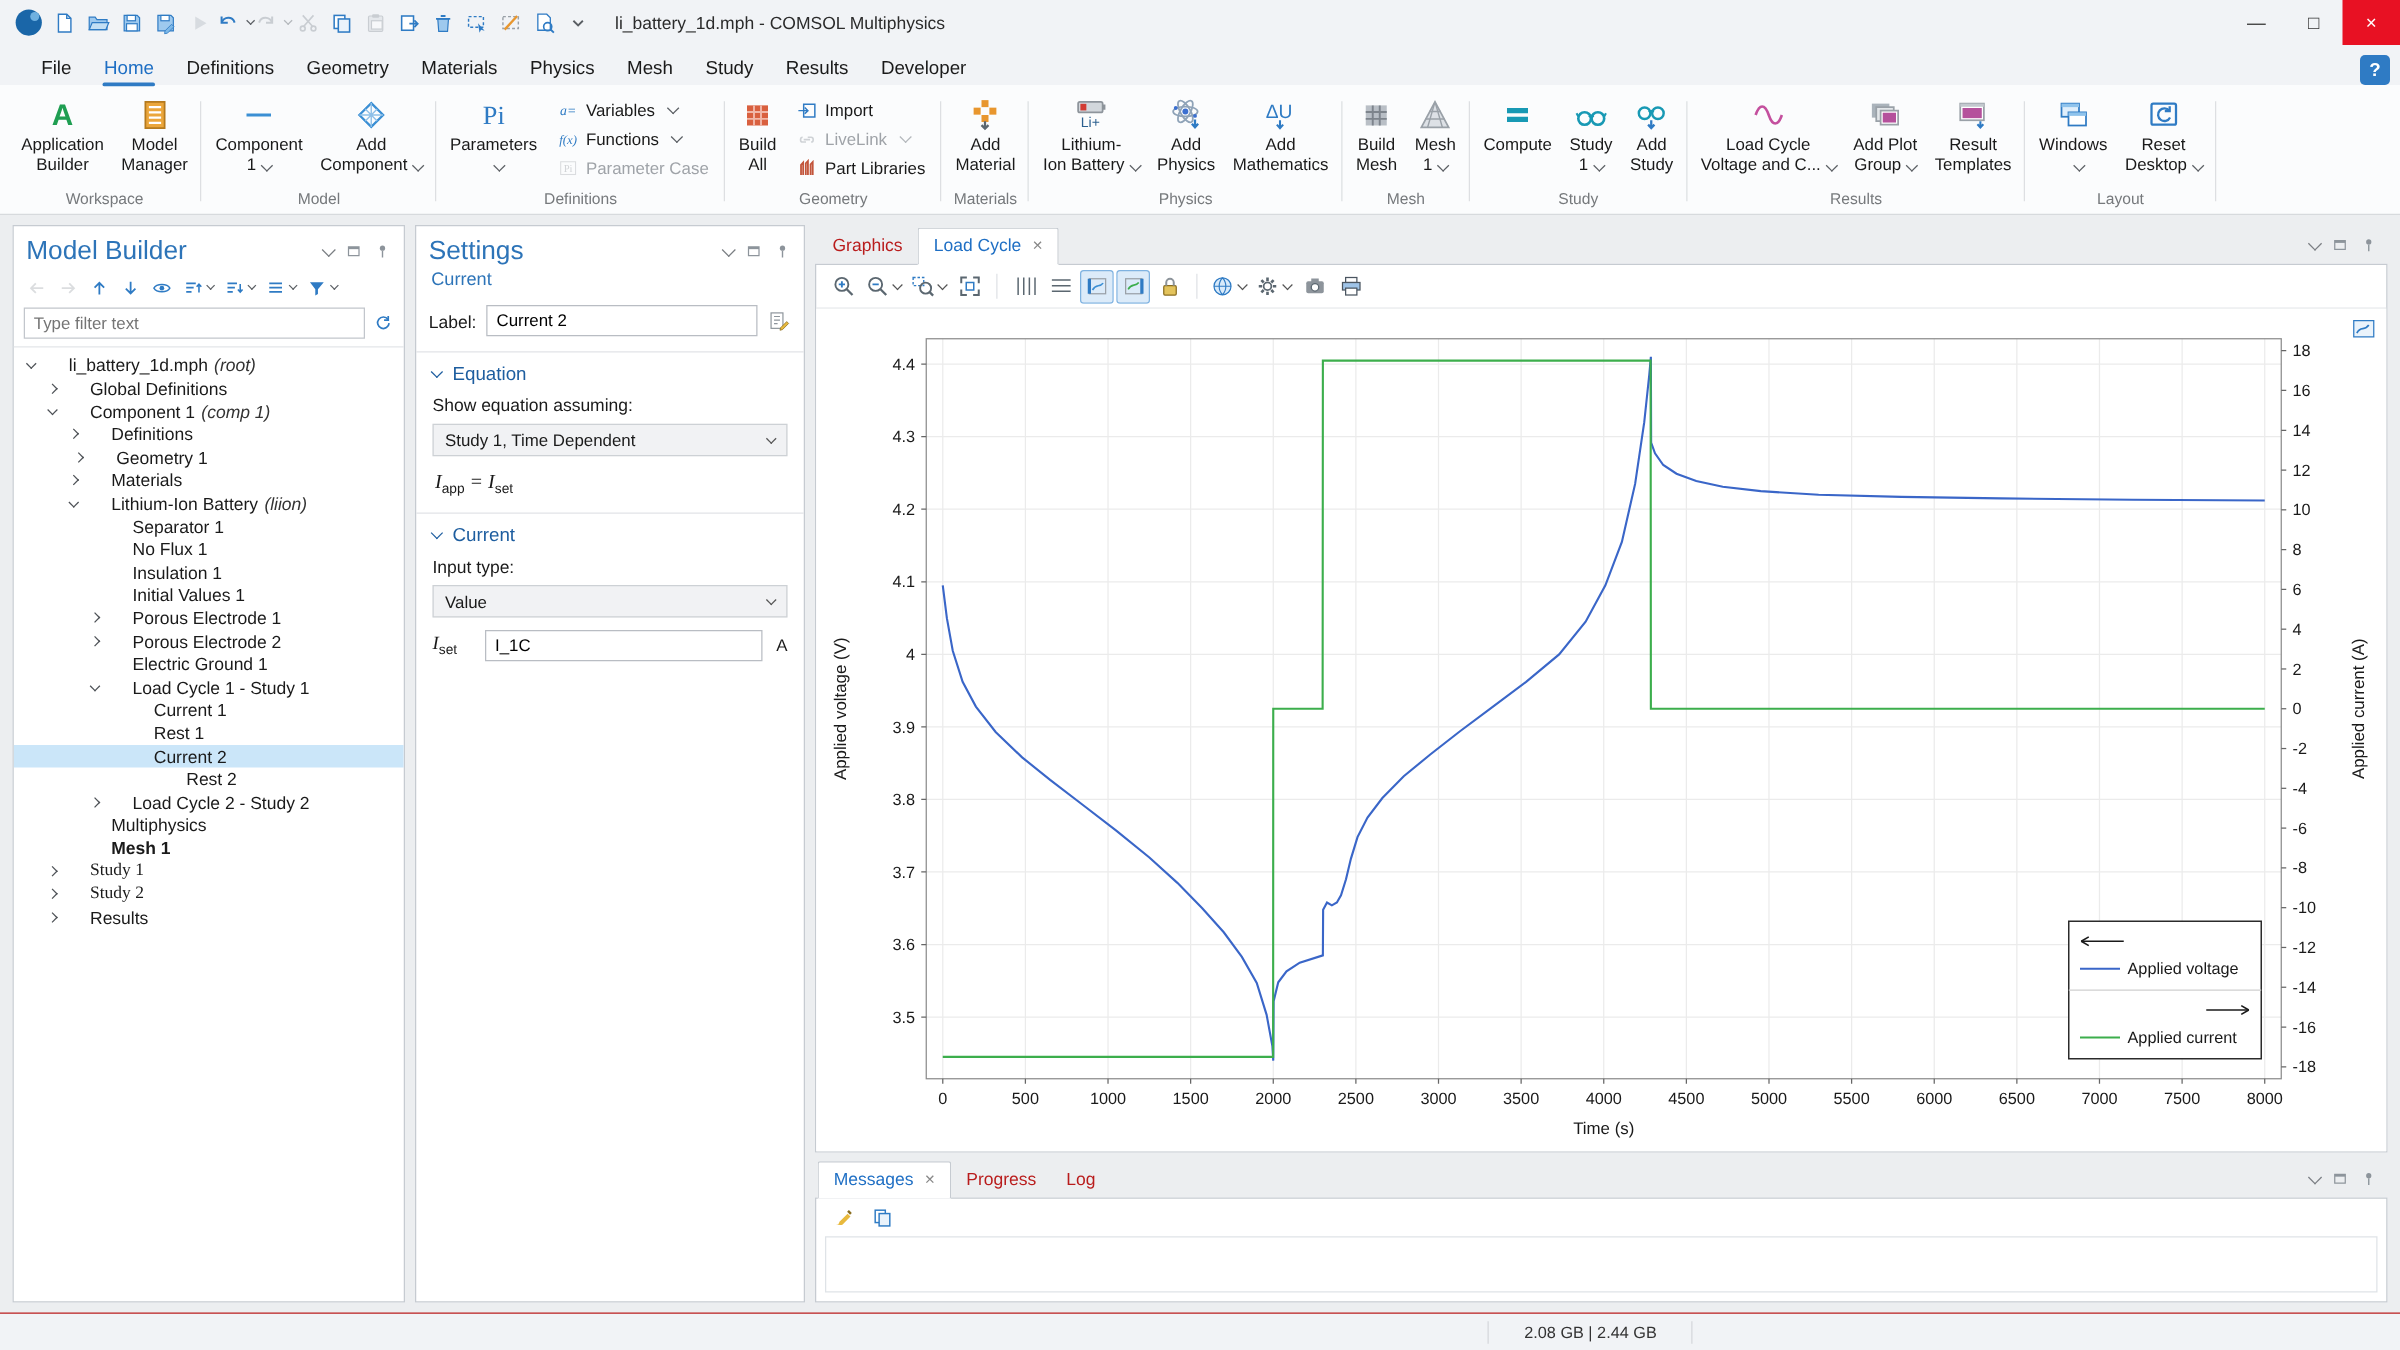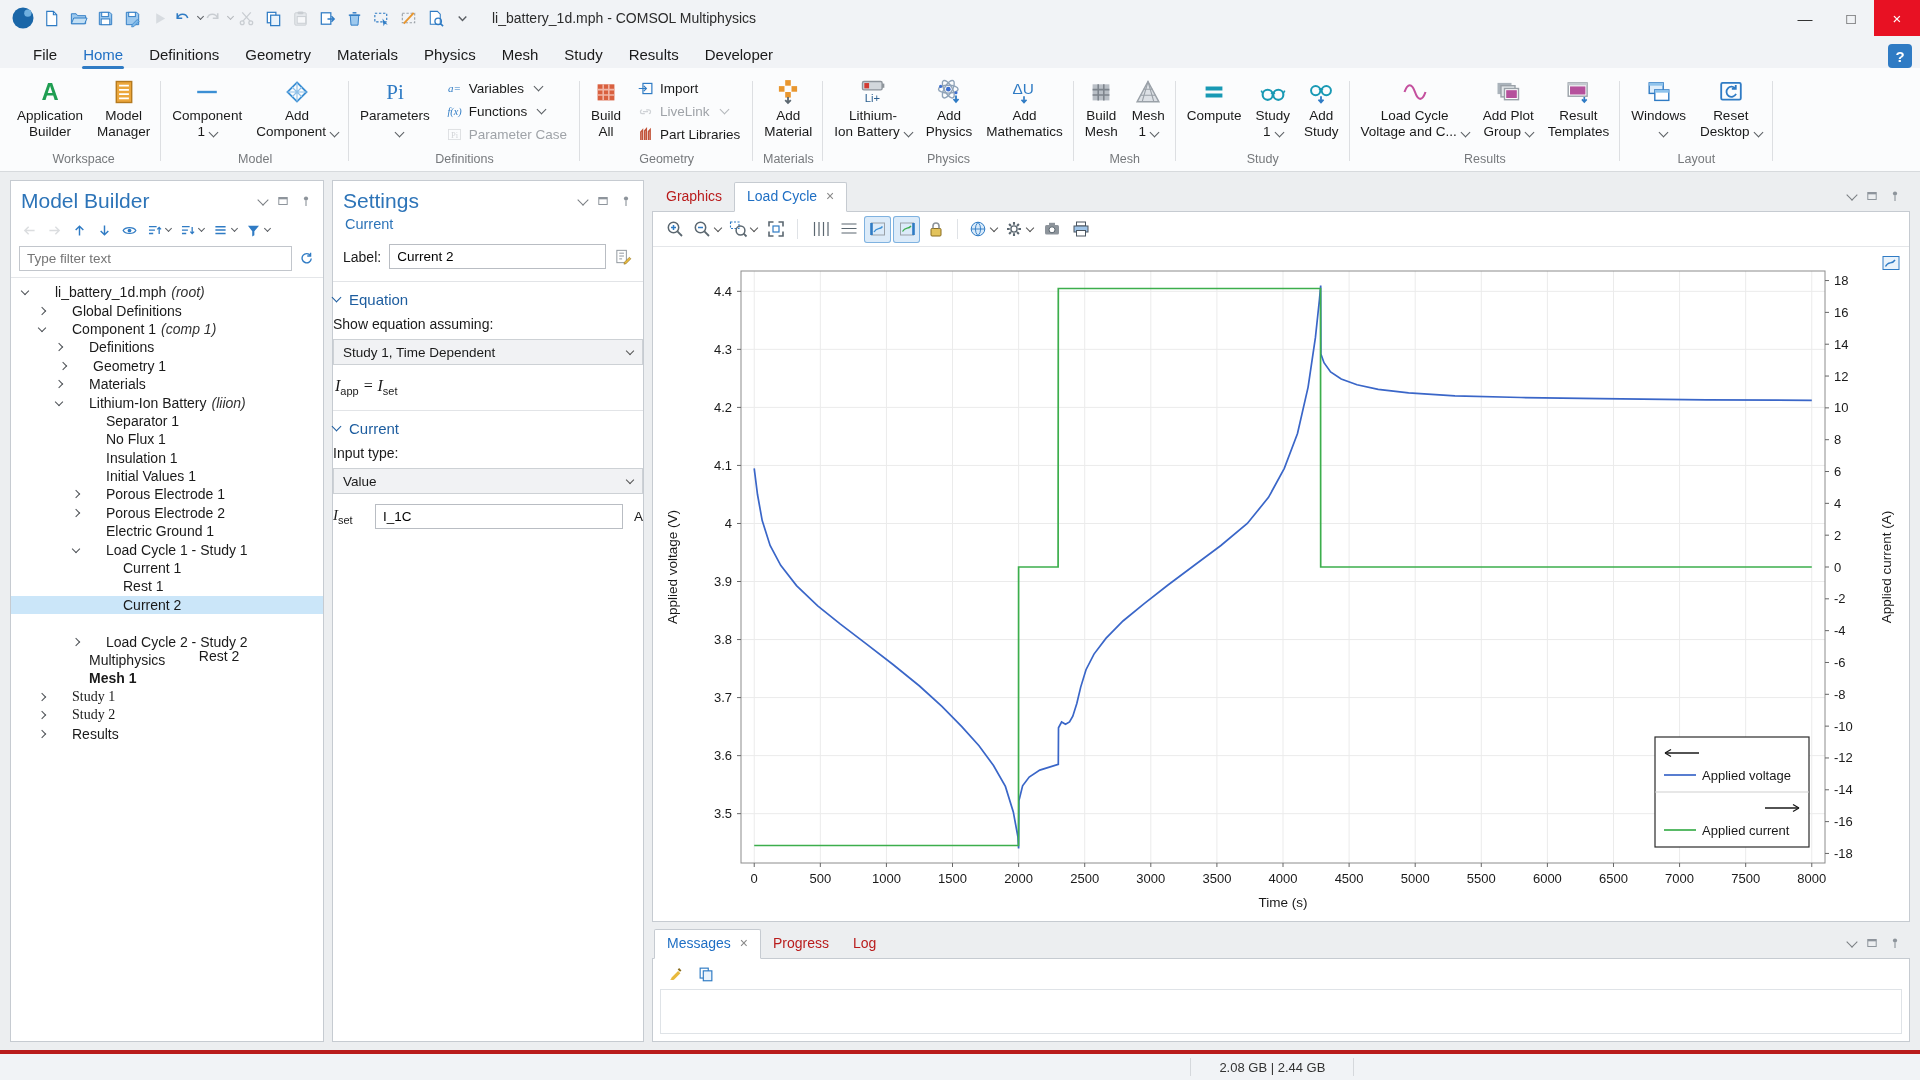--- a/index.html
+++ b/index.html
@@ -65,21 +65,21 @@
 .ticon svg{width:16px;height:16px}
 .tlabel{margin-left:4px}
 .tsuffix{font-style:italic;margin-left:5px;color:#333}
 
 .settings-panel{width:312px;display:flex;flex-direction:column}
 .set-sub{color:#2d74b8;font-size:14.5px;padding:1px 12px 10px}
 .lbl-row{display:flex;align-items:center;padding:2px 10px 12px;gap:8px}
 .lbl-row label{font-size:14px}
 input.text{height:25px;border:1px solid #b9bdc3;flex:1;padding:0 7px;font-size:13.5px;font-family:"Liberation Sans",sans-serif;outline:none;min-width:0}
 .icon-btn svg{width:19px;height:19px}
-.section{border-top:1px solid #e2e4e7;padding:9px 0 13px}
+.section{border-top:1px solid #e2e4e7;padding:9px 13px 13px}
 .sec-head{color:#1d5d9f;font-size:15px;display:flex;gap:9px;align-items:center;margin-bottom:4px}
 .sec-chev{width:7px;height:7px;border-right:1.6px solid #1d5d9f;border-bottom:1.6px solid #1d5d9f;transform:rotate(45deg);margin-top:-4px}
 .caption{font-size:14px;margin:8px 0 7px}
 .dropdown{height:26px;background:#f1f2f4;border:1px solid #cdd1d5;display:flex;align-items:center;padding:0 9px;font-size:13.5px;position:relative}
 .dropdown .dd-arrow{margin-left:auto;width:6px;height:6px;border-right:1.4px solid #555;border-bottom:1.4px solid #555;transform:rotate(45deg);margin-top:-3px}
 .eqline{font-family:"Liberation Serif",serif;font-size:16px;padding:12px 2px 0;font-style:italic}
 .eqline sub,.sym sub{font-style:normal;font-size:11px;font-family:"Liberation Sans",sans-serif}
 .inrow{display:flex;align-items:center;margin-top:10px;gap:8px}
 .sym{font-family:"Liberation Serif",serif;font-style:italic;font-size:15px;width:34px;flex:0 0 34px}
 .unit{width:12px;text-align:right;font-size:13.5px}
@@ -103,21 +103,21 @@
 .tool-dd{width:6px;height:6px;border-right:1.3px solid #555;border-bottom:1.3px solid #555;transform:rotate(45deg);margin:-2px 1px 0 3px}
 .plot-canvas{flex:1;position:relative;background:#fff}
 .float-ico{position:absolute;top:6px;right:8px}
 .float-ico svg{width:20px;height:20px}
 .msg-tabbar{margin-top:5px}
 .msg-panel{height:84px;display:flex;flex-direction:column}
 .msg-toolbar{height:30px;display:flex;gap:4px;padding:4px 8px;align-items:center}
 .msg-toolbar .tool-btn svg{width:18px;height:18px}
 .msg-content{flex:1;border-top:1px solid #e7e9ec;margin:0 7px 7px;border:1px solid #dfe3e7;background:#fff}
 
-.statusbar{height:30px;background:#f1f3f6;border-top:4px solid #b91c1c;display:flex;align-items:center;font-size:13px;color:#333}
+.statusbar{height:30px;background:#f1f3f6;border-top:1px solid #b91c1c;display:flex;align-items:center;font-size:13px;color:#333}
 .sb-spacer{width:62%}
 .sb-div{width:1px;height:18px;background:#d5d8dc}
 .mem{padding:0 28px}
 </style>
 </head>
 <body>
 
 <div class="titlebar">
   <span class="logo">
       <svg viewBox="0 0 20 20">
@@ -809,21 +809,21 @@
           </span>
           <span class="tlabel">Rest 1</span>
         </div>
         <div class="trow selected" style="padding-left: 74px;">
           <span class="texp"></span>
           <span class="ticon">
             <svg viewBox="0 0 20 20"></svg>
           </span>
           <span class="tlabel">Current 2</span>
         </div>
-        <div class="trow" style="padding-left: 100px; flex-direction: column;">
+        <div class="trow" style="padding-left: 100px;">
           <span class="texp"></span>
           <span class="ticon">
             <svg viewBox="0 0 20 20"></svg>
           </span>
           <span class="tlabel">Rest 2</span>
         </div>
         <div class="trow" style="padding-left: 57px;">
           <span class="texp">
             <span class="chev-closed"></span>
           </span>

